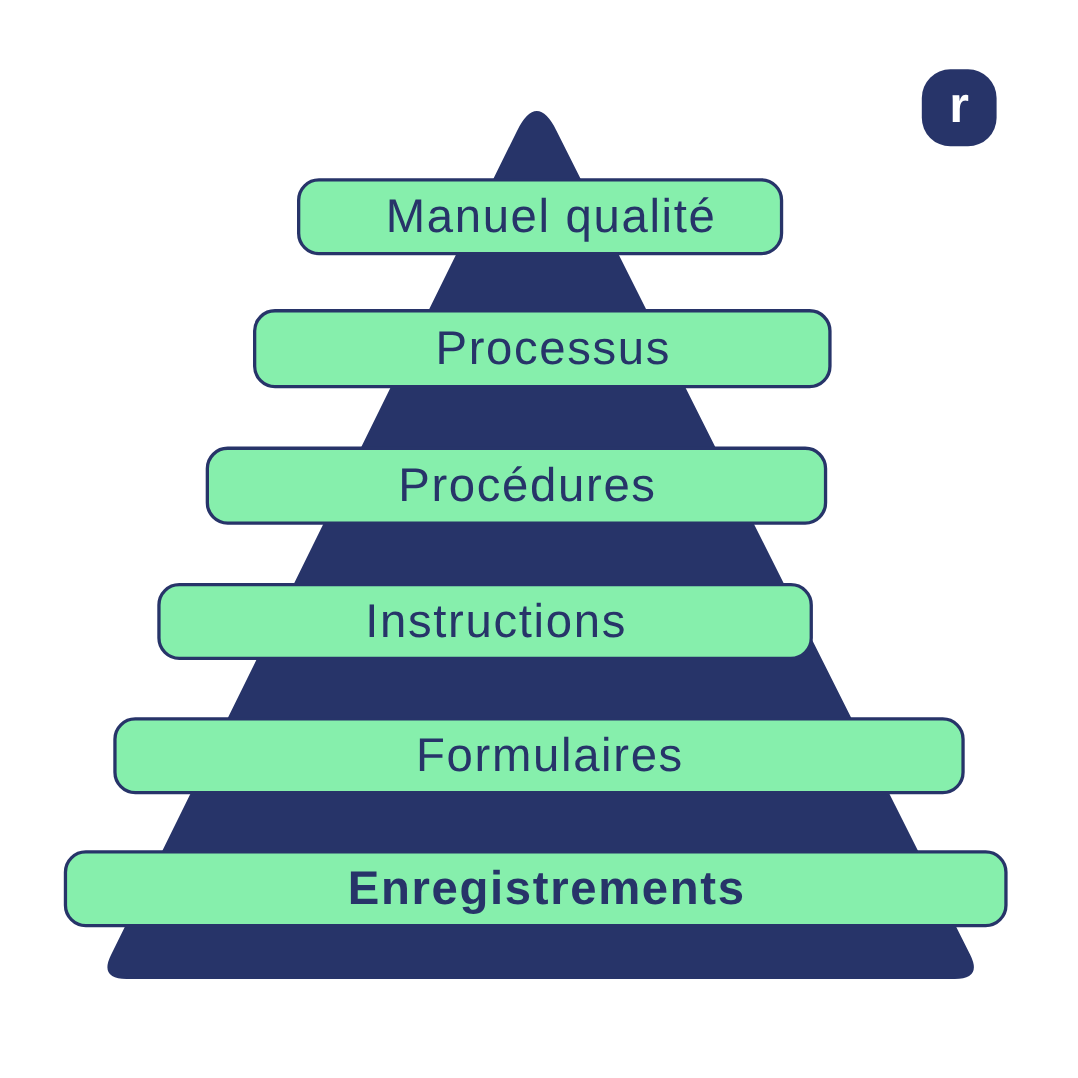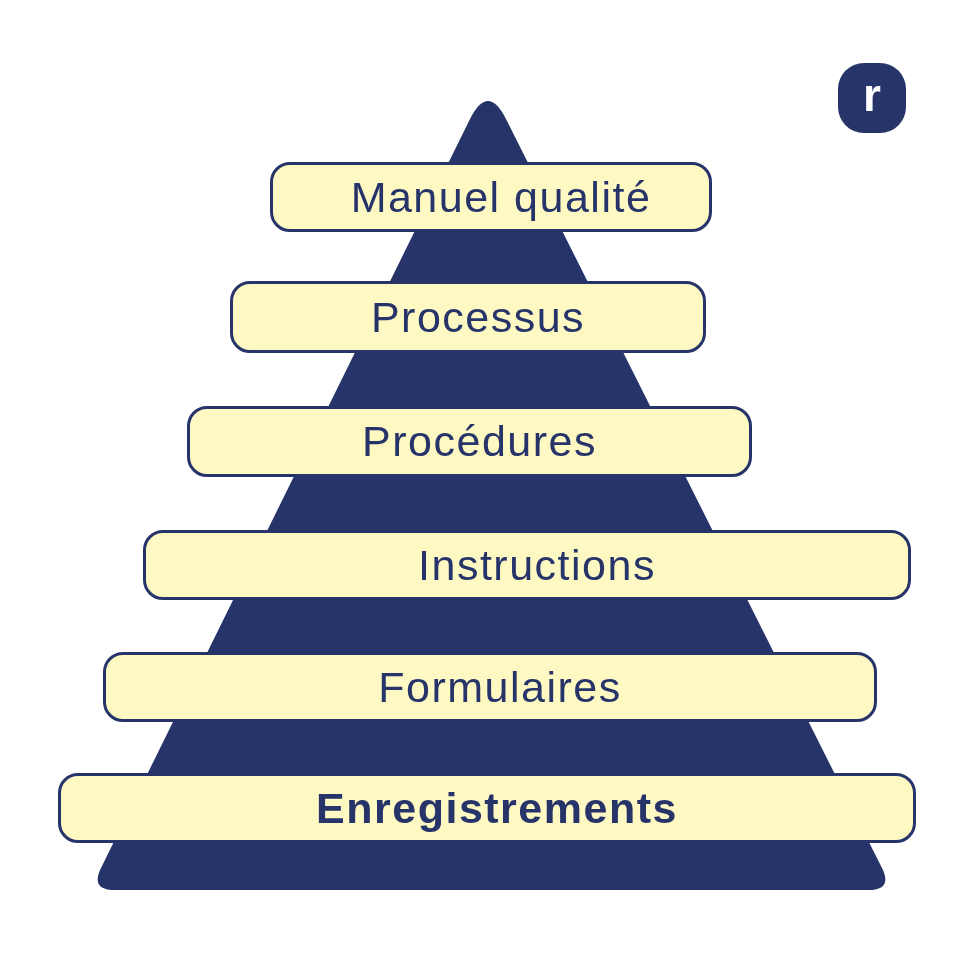--- a/index.html
+++ b/index.html
@@ -18,36 +18,36 @@
   .pyramid-svg {
     position: absolute;
     left: 0;
     top: 0;
     width: 980px;
     height: 980px;
   }
   .level-box {
     position: absolute;
     box-sizing: border-box;
-    background: #fef9c3;
+    background: #86efac;
     border: 3px solid #273469;
     border-radius: 20px;
     display: flex;
     align-items: center;
     justify-content: center;
     color: #273469;
     font-size: 43px;
     letter-spacing: 1.5px;
     white-space: nowrap;
     padding-left: 20px;
   }
   .level-1 { left: 270px; top: 162px; width: 442px; height: 70px; }
-  .level-2 { left: 230px; top: 281px; width: 476px; height: 72px; }
+  .level-2 { left: 230px; top: 281px; width: 526px; height: 72px; }
   .level-3 { left: 187px; top: 406px; width: 565px; height: 71px; }
-  .level-4 { left: 143px; top: 530px; width: 768px; height: 70px; }
+  .level-4 { left: 143px; top: 530px; width: 596px; height: 70px; }
   .level-5 { left: 103px; top: 652px; width: 774px; height: 70px; }
   .level-6 { left:  58px; top: 773px; width: 858px; height: 70px; font-weight: bold; }
   .logo-badge {
     position: absolute;
     left: 838px;
     top: 63px;
     width: 68px;
     height: 70px;
     background: #273469;
     border-radius: 26px;

